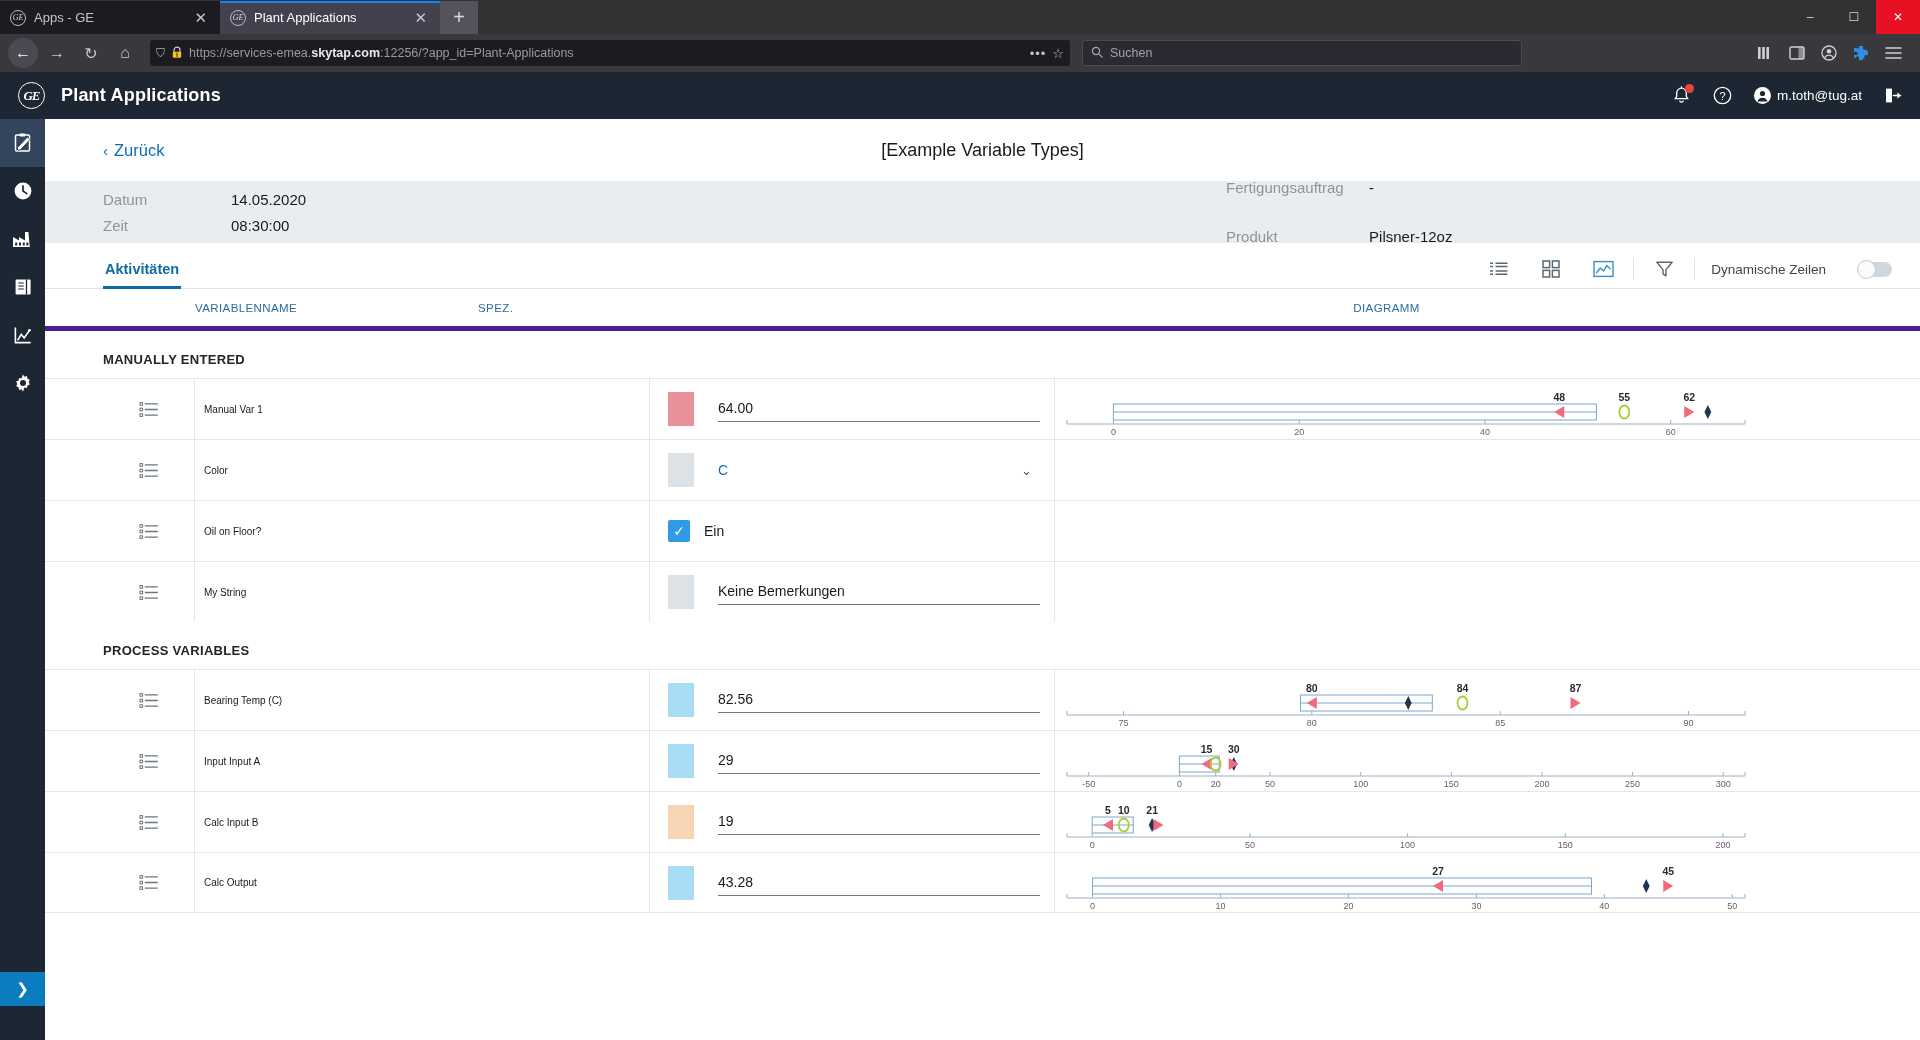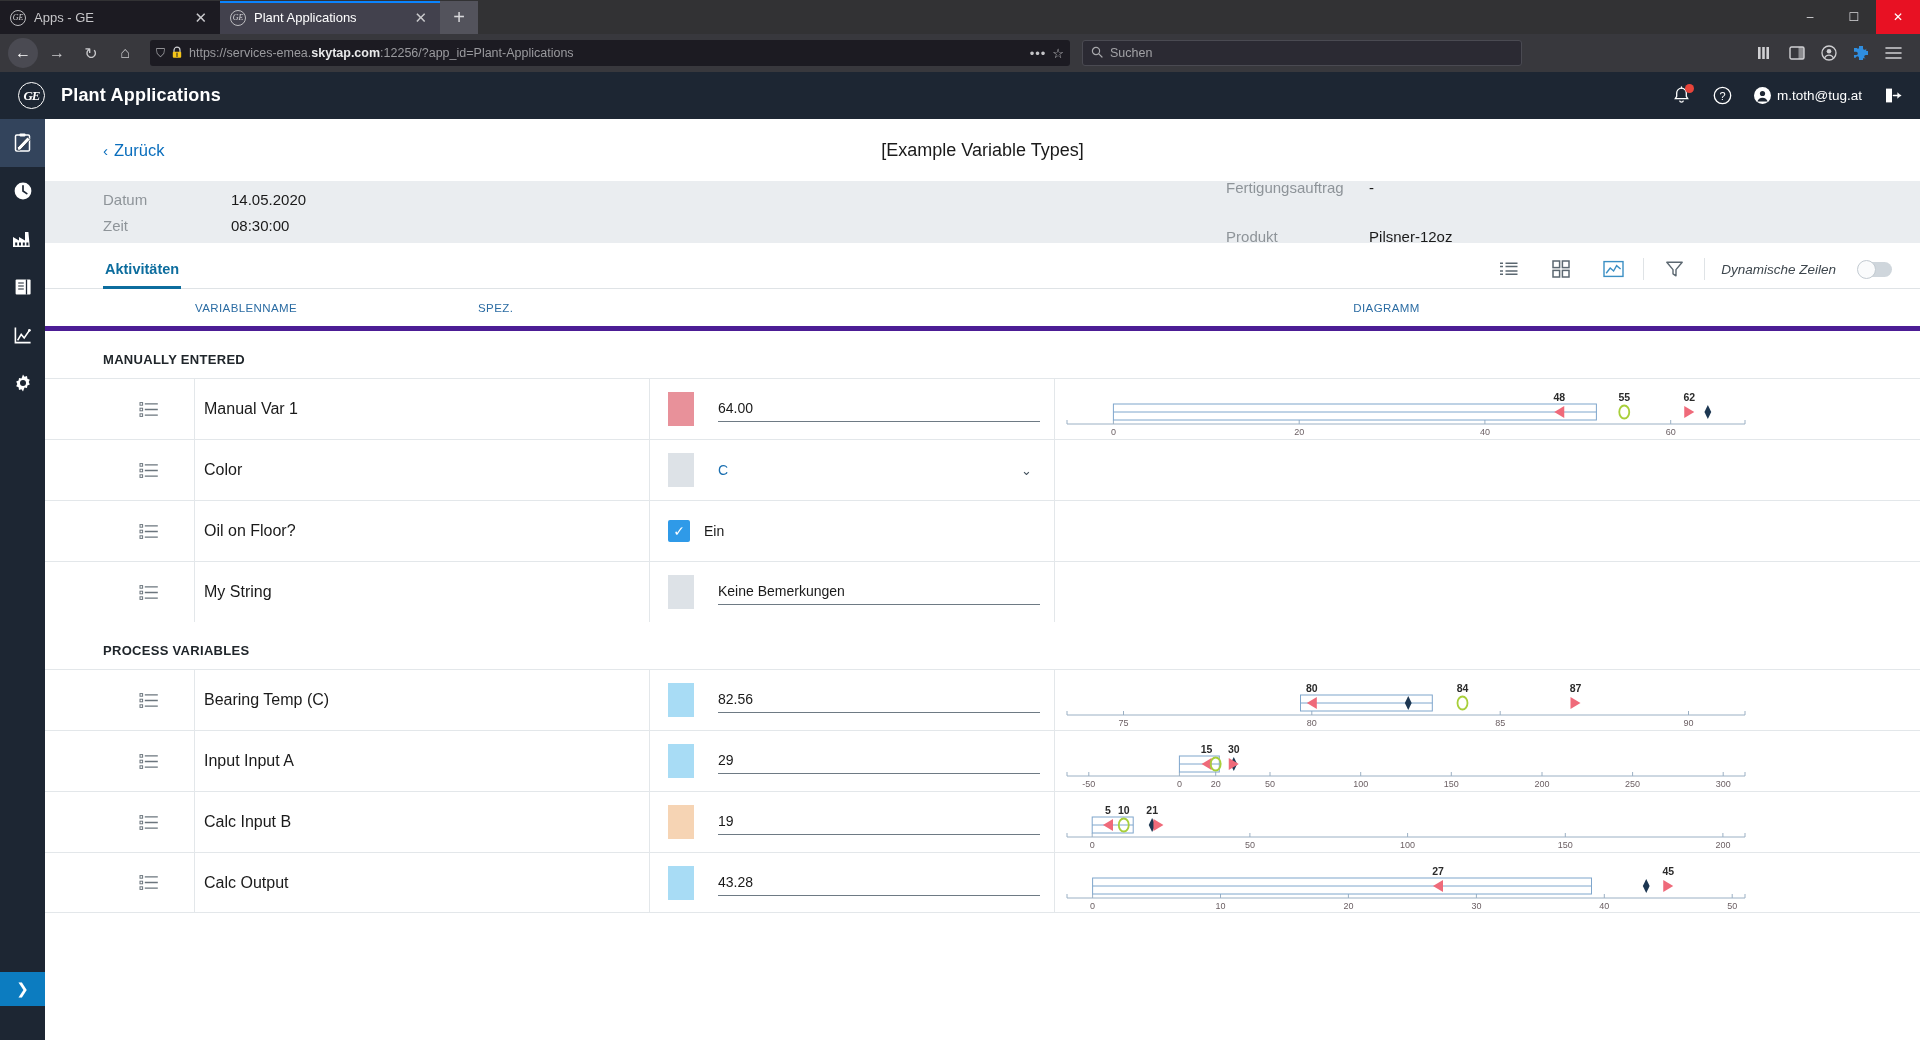--- a/index.html
+++ b/index.html
@@ -141,21 +141,21 @@
     border-bottom: 1px solid #dfe3e6; flex: 0 0 46px;
   }
   .acttab {
     font-size: 14.5px; font-weight: 700; color: #0d6d9e; padding: 0 2px 9px 2px;
     border-bottom: 3px solid #0d6d9e; margin-bottom: -1px; margin-top: 28px;
   }
   .toolicons { margin-left: auto; display: flex; align-items: center; gap: 0; padding-bottom: 8px; }
   .ticon { width: 52px; display: flex; align-items: center; justify-content: center; color: #5b6770; }
   .ticon.active { color: #3b8fc4; }
   .tdivider { width: 1px; height: 22px; background: #dfe3e6; margin: 0 4px; }
-  .dynrow { display: flex; align-items: center; gap: 22px; margin-left: 12px; padding-right: 4px; font-style: italic; }
+  .dynrow { display: flex; align-items: center; gap: 32px; margin-left: 12px; padding-right: 4px; }
   .dynlabel { font-size: 13.5px; color: #3d464d; }
   .toggle {
     width: 34px; height: 15px; border-radius: 8px; background: #cfd6dc; position: relative;
   }
   .toggle .knob {
     position: absolute; left: -1px; top: -2px; width: 19px; height: 19px;
     border-radius: 50%; background: #fafbfc; border: 1px solid #c2cad1;
   }
 
   .tablearea { flex: 1; overflow: hidden; }
@@ -175,21 +175,21 @@
   }
 
   .row { display: flex; height: 61px; border-top: 1px solid #e3e7ea; align-items: stretch; }
   .row:last-of-type { border-bottom: 1px solid #e3e7ea; }
   .cell-drag {
     width: 92px; display: flex; align-items: center; justify-content: center;
     margin-left: 58px; border-right: 1px solid #e3e7ea; color: #6b757d;
   }
   .cell-name {
     width: 455px; display: flex; align-items: center; padding-left: 9px;
-    font-size: 16px; color: #1a1a1a; border-right: 1px solid #e3e7ea;
+    font-size: 10px; color: #1a1a1a; border-right: 1px solid #e3e7ea;
   }
   .cell-spez {
     width: 405px; display: flex; align-items: center; gap: 0;
     border-right: 1px solid #e3e7ea; padding-left: 18px;
   }
   .swatch { width: 26px; height: 34px; flex: 0 0 26px; }
   .spez-field {
     flex: 1; margin-left: 24px; margin-right: 14px;
     border-bottom: 1px solid #6e7a84; font-size: 14px; color: #1a1a1a;
     padding-bottom: 5px; align-self: center; height: 26px; display: flex; align-items: flex-end;

